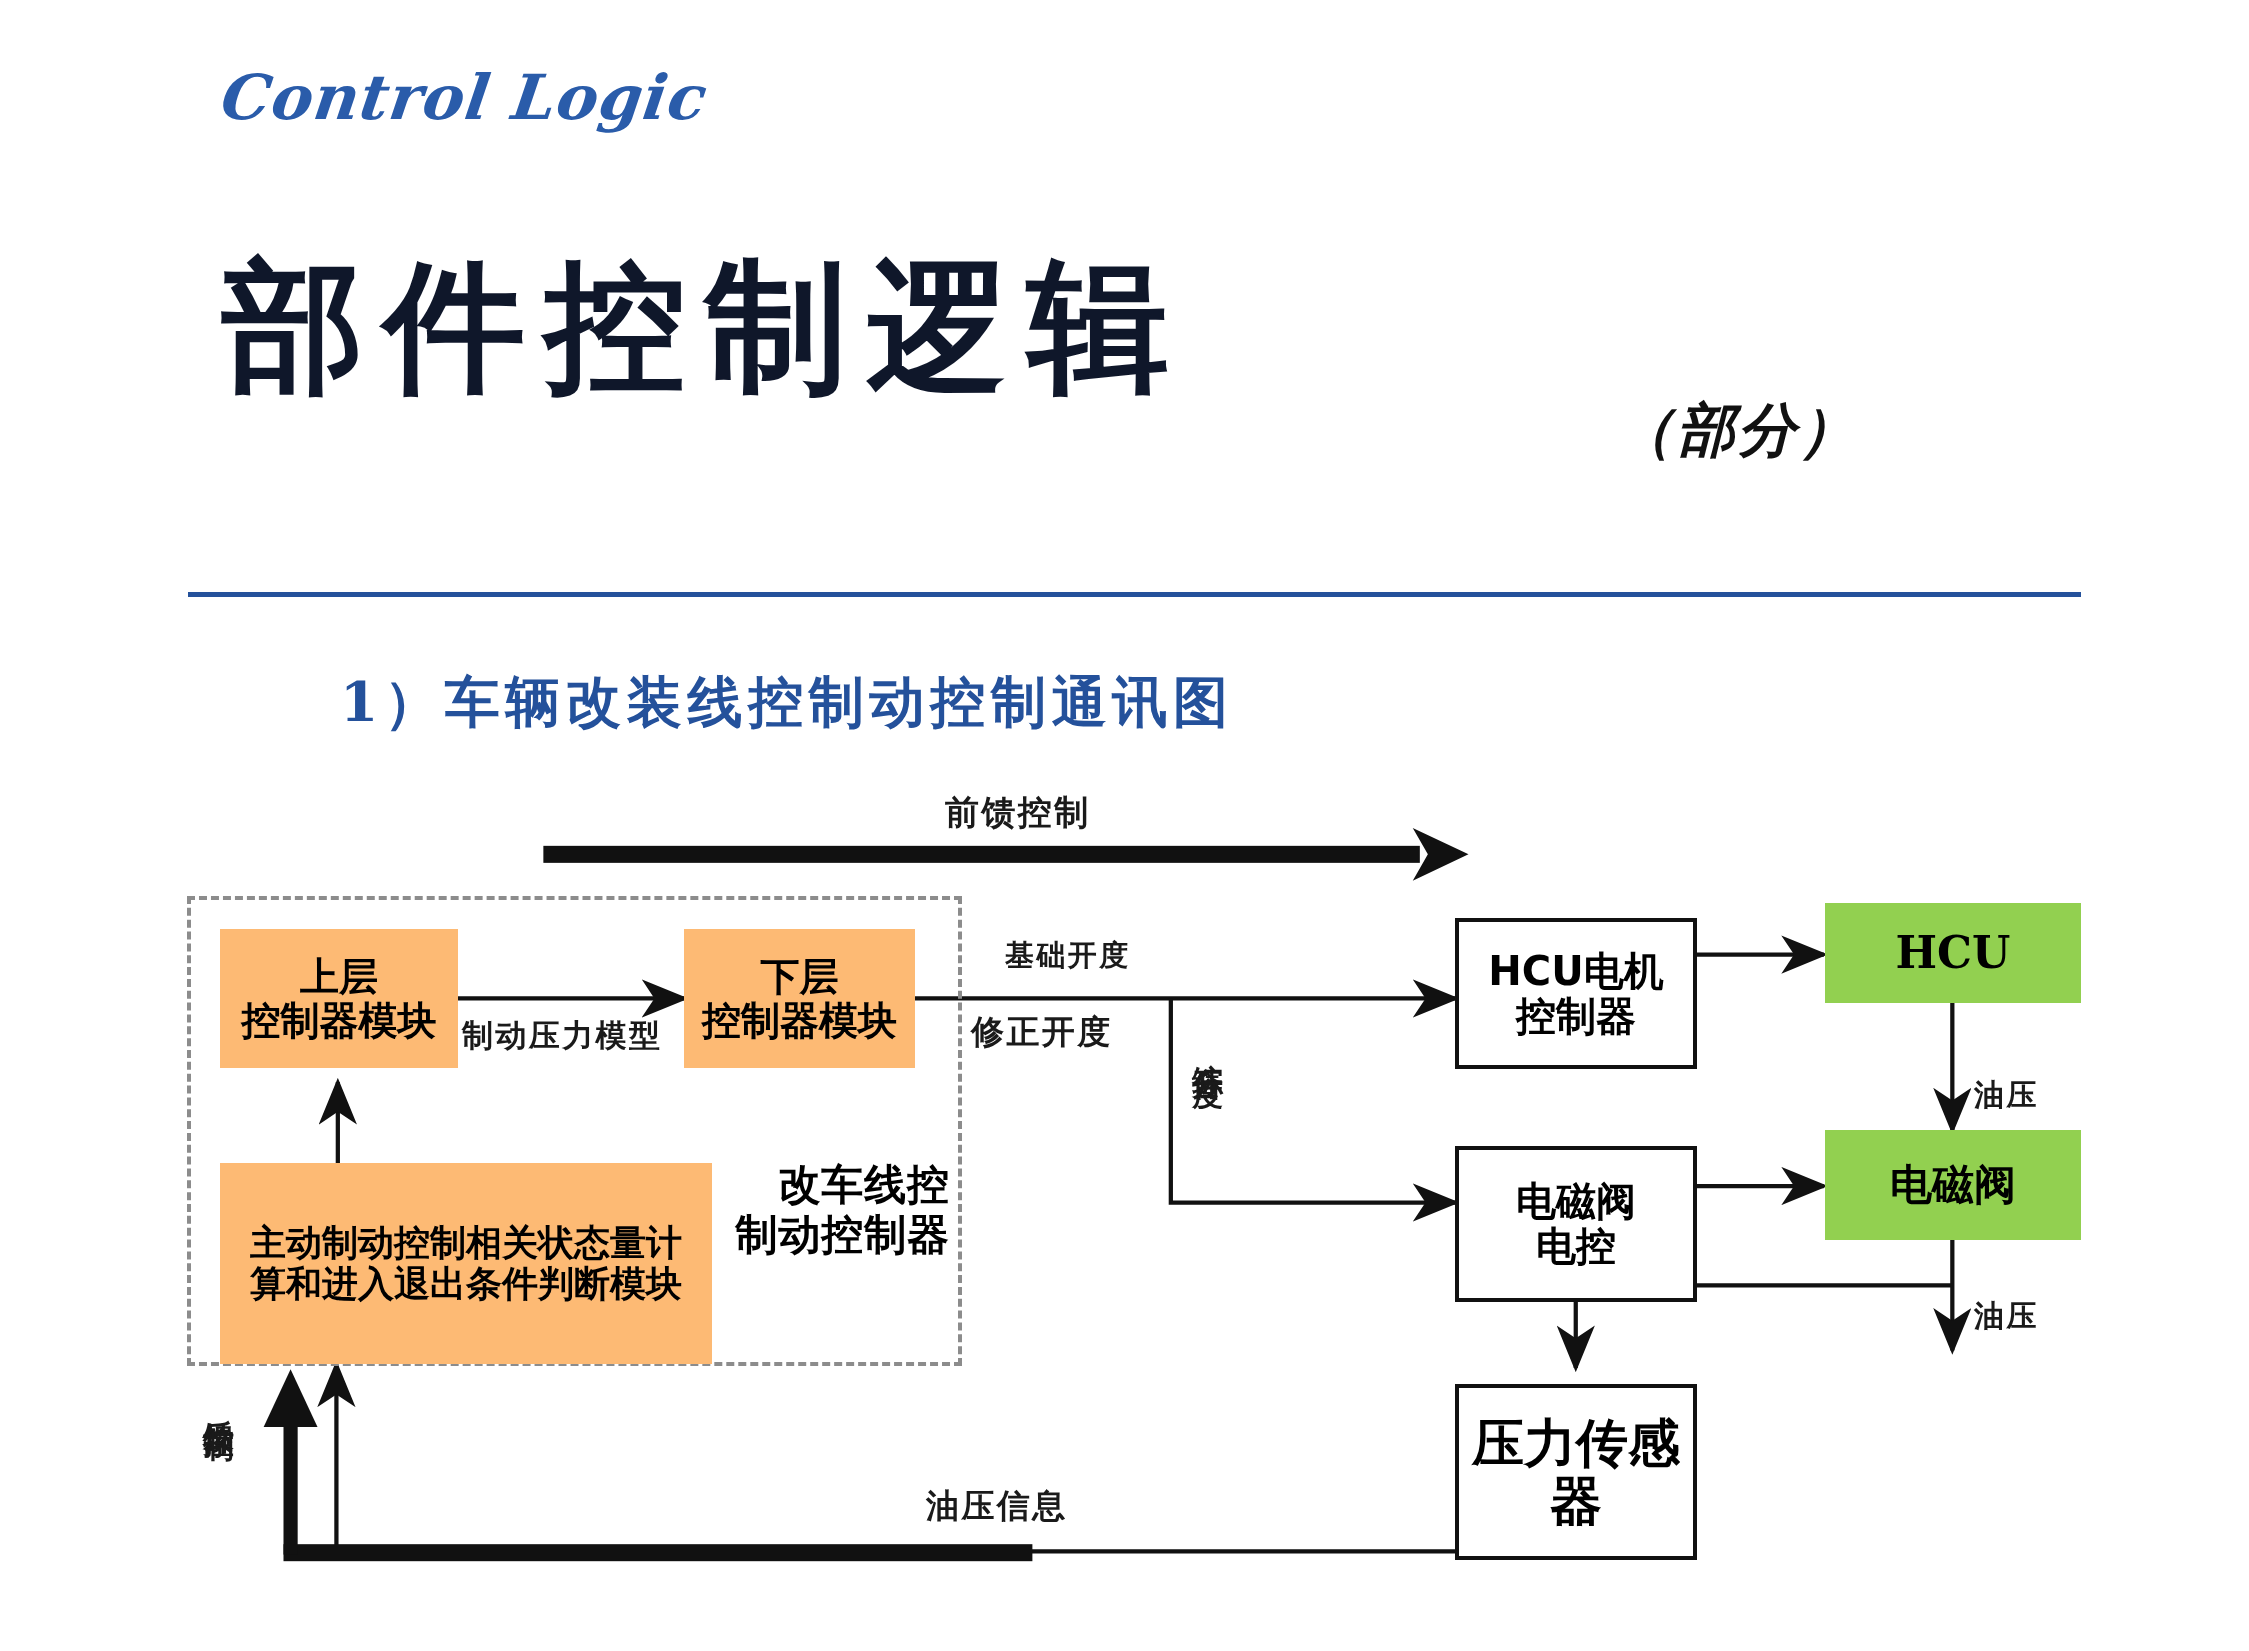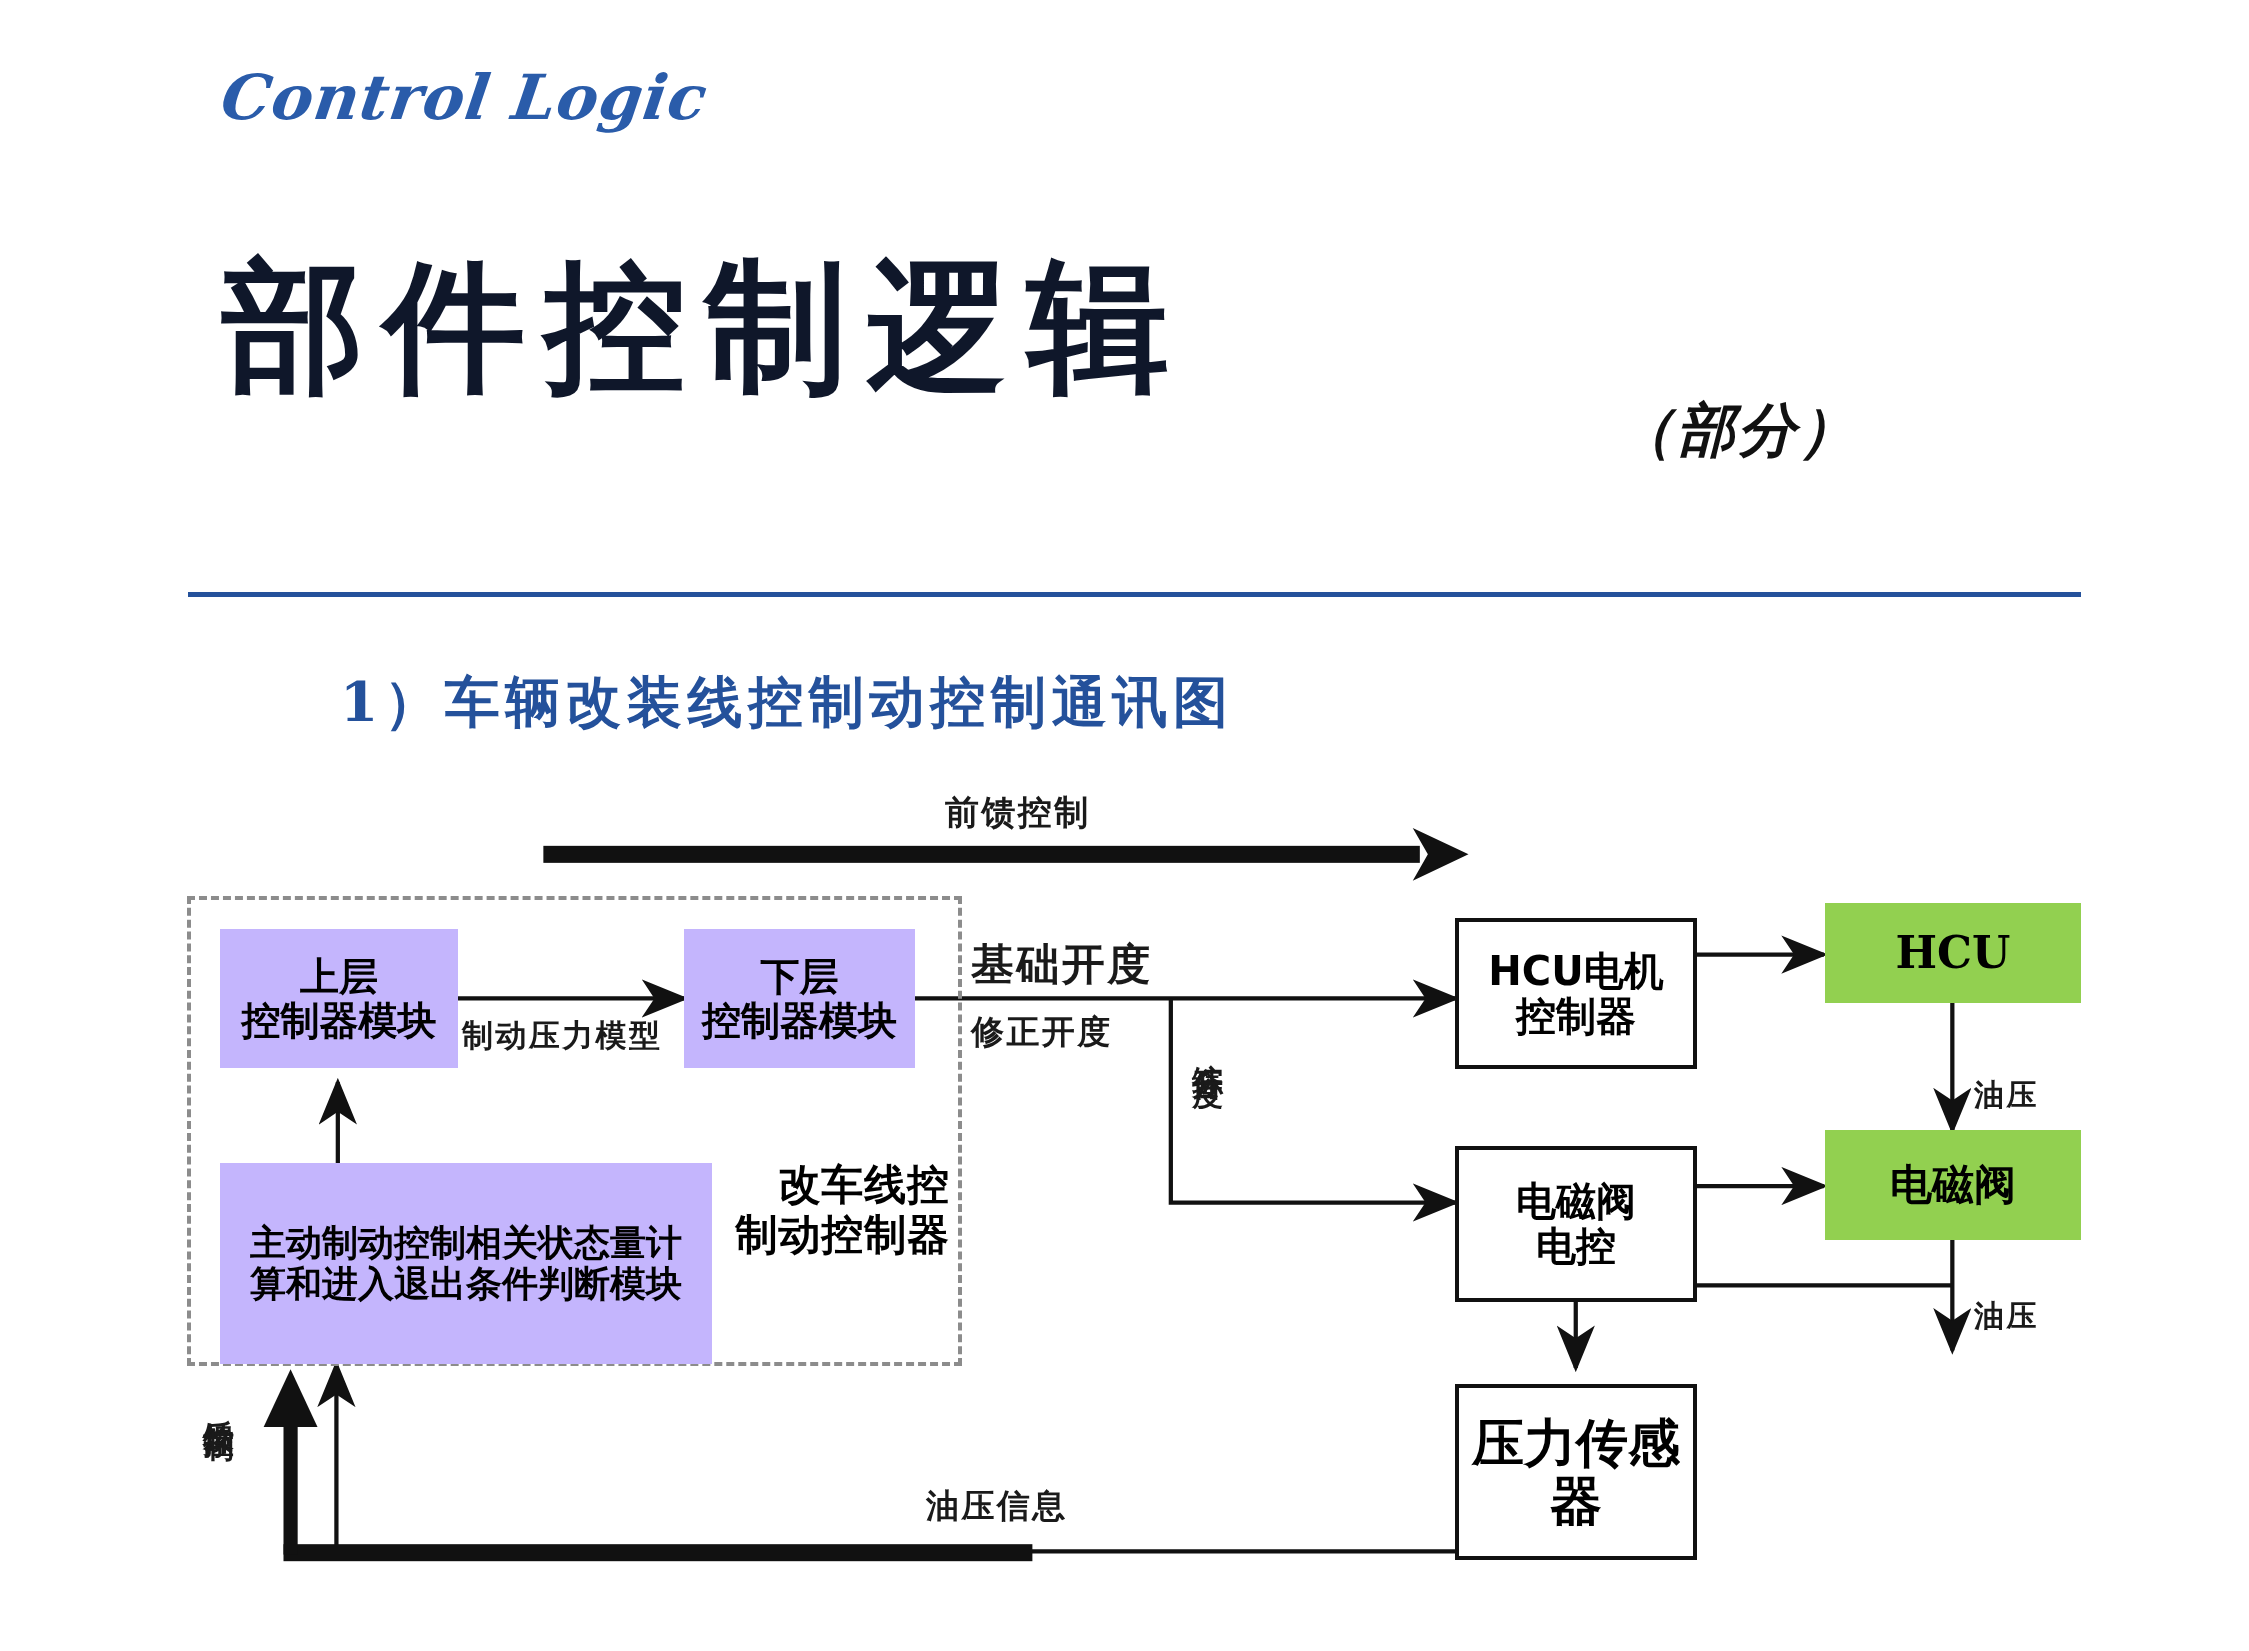--- a/index.html
+++ b/index.html
@@ -49,21 +49,21 @@
   }
 
   
   #diagram{position:absolute;left:0;top:0;width:2250px;height:1652px;}
 
   .box{position:absolute;display:flex;align-items:center;justify-content:center;
        text-align:center;box-sizing:border-box;
        font-family:"DejaVu Sans",sans-serif;font-weight:700;color:#000;
        line-height:1.12;white-space:pre-line;}
 
-  .box-orange{background:#c4b5fd;border:0;}
+  .box-orange{background:#fdba74;border:0;}
   .box-green {background:#92D050;border:0;}
   .box-white {background:#ffffff;border:4.3px solid #111111;margin-top:16px;}
 
   .dashed-group{
     position:absolute;border:4.3px dashed #8c8c8c;background:transparent;
     box-sizing:border-box;
   }
 
   .lbl{position:absolute;color:#1a1a1a;
        font-family:"DejaVu Serif",serif;font-weight:600;
@@ -158,21 +158,21 @@
 
     <div class="box box-green" style="left:1825px;top:903px;width:256px;height:100px;font-family:'DejaVu Serif',serif;font-size:44px;">HCU</div>
 
     <div class="box box-green" style="left:1825px;top:1130px;width:256px;height:110px;font-size:42px;">电磁阀</div>
 
 
     <div class="lbl" style="left:945px;top:790px;font-size:34px;">前馈控制</div>
 
     <div class="lbl" style="left:462px;top:1015px;font-size:31px;">制动压力模型</div>
 
-    <div class="lbl" style="left:971px;top:936px;font-size:43px;">基础开度</div>
+    <div class="lbl" style="left:1005px;top:936px;font-size:29px;">基础开度</div>
 
     <div class="lbl" style="left:971px;top:1010px;font-size:33px;">修正开度</div>
 
     <div class="lbl lbl-v" style="left:1187px;top:1039px;font-size:31px;">综合开度</div>
 
     <div class="lbl" style="left:1974px;top:1075px;font-size:30px;">油压</div>
 
     <div class="lbl" style="left:1974px;top:1296px;font-size:30px;">油压</div>
 
     <div class="lbl lbl-v" style="left:198px;top:1394px;font-size:31px;">反馈控制</div>

